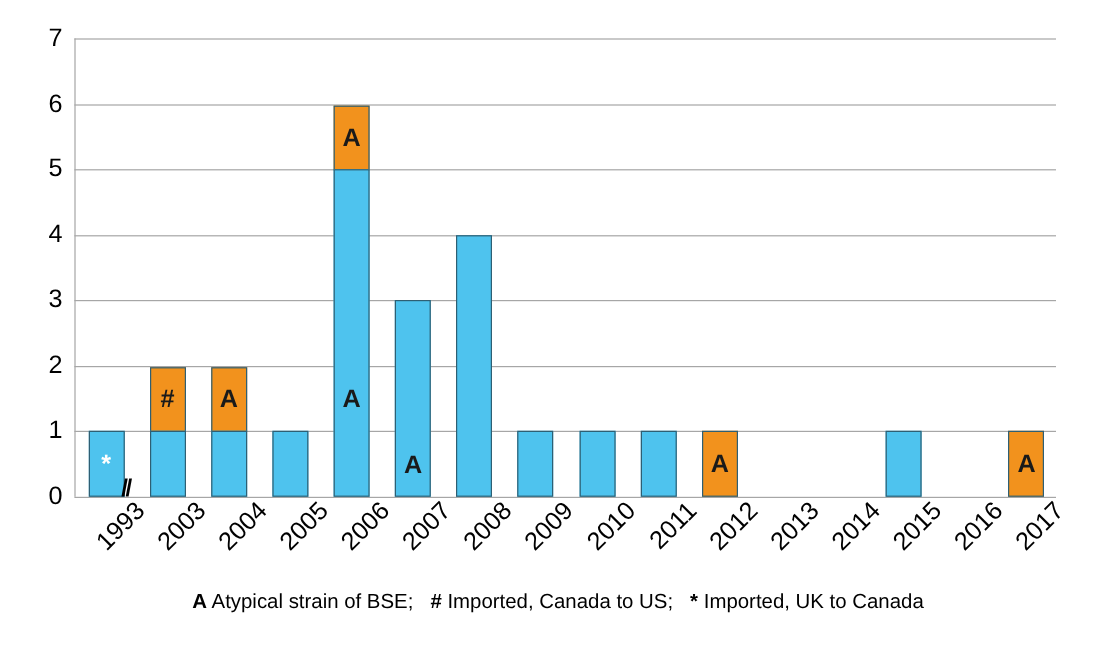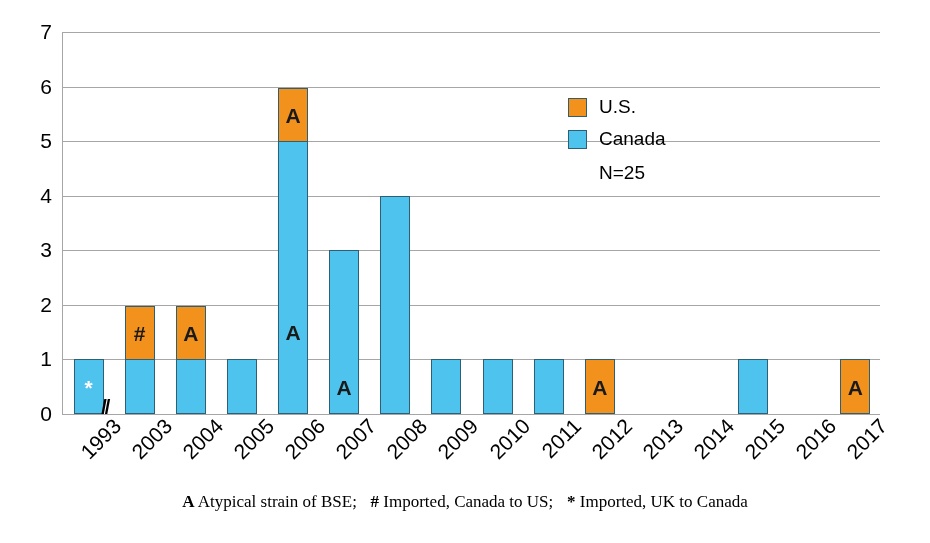--- a/index.html
+++ b/index.html
@@ -157,21 +157,21 @@
   .footnote {
     position: absolute;
     left: 0;
     top: 492px;
     width: 930px;
     text-align: center;
     font-size: 17px;
     color: #000000;
   }
   .footnote b { font-weight: bold; }
-  .fn-part { white-space: nowrap; font-family: Liberation Serif, serif; }
+  .fn-part { white-space: nowrap; }
 </style>
 </head>
 <body>
 
 <div id="page">
 
   <div class="plot-area">
     <div class="axis-y"></div>
     <div id="gridlines">
         <div class="gridline" style="top: 382px;"></div>
@@ -298,31 +298,20 @@
       <div class="xlabel" style="left: 454.562px; transform: translateX(-100%) rotate(-45deg); transform-origin: right top;">2010</div>
       <div class="xlabel" style="left: 505.688px; transform: translateX(-100%) rotate(-45deg); transform-origin: right top;">2011</div>
       <div class="xlabel" style="left: 556.812px; transform: translateX(-100%) rotate(-45deg); transform-origin: right top;">2012</div>
       <div class="xlabel" style="left: 607.938px; transform: translateX(-100%) rotate(-45deg); transform-origin: right top;">2013</div>
       <div class="xlabel" style="left: 659.062px; transform: translateX(-100%) rotate(-45deg); transform-origin: right top;">2014</div>
       <div class="xlabel" style="left: 710.188px; transform: translateX(-100%) rotate(-45deg); transform-origin: right top;">2015</div>
       <div class="xlabel" style="left: 761.312px; transform: translateX(-100%) rotate(-45deg); transform-origin: right top;">2016</div>
       <div class="xlabel" style="left: 812.438px; transform: translateX(-100%) rotate(-45deg); transform-origin: right top;">2017</div>
     </div>
 
-  <div class="legend">
-    <div class="legend-row">
-      <span class="legend-swatch us"></span>
-      <span class="legend-label">U.S.</span>
-    </div>
-    <div class="legend-row">
-      <span class="legend-swatch canada"></span>
-      <span class="legend-label">Canada</span>
-    </div>
-    <div class="legend-note">N=25</div>
-  </div>
 
   <div class="footnote">
     <span class="fn-part">
       <b>A</b>
       <span>Atypical strain of BSE;</span>
     </span>
     &nbsp;
     <span class="fn-part">
       <b>#</b>
       <span>Imported,  Canada to US;</span>

